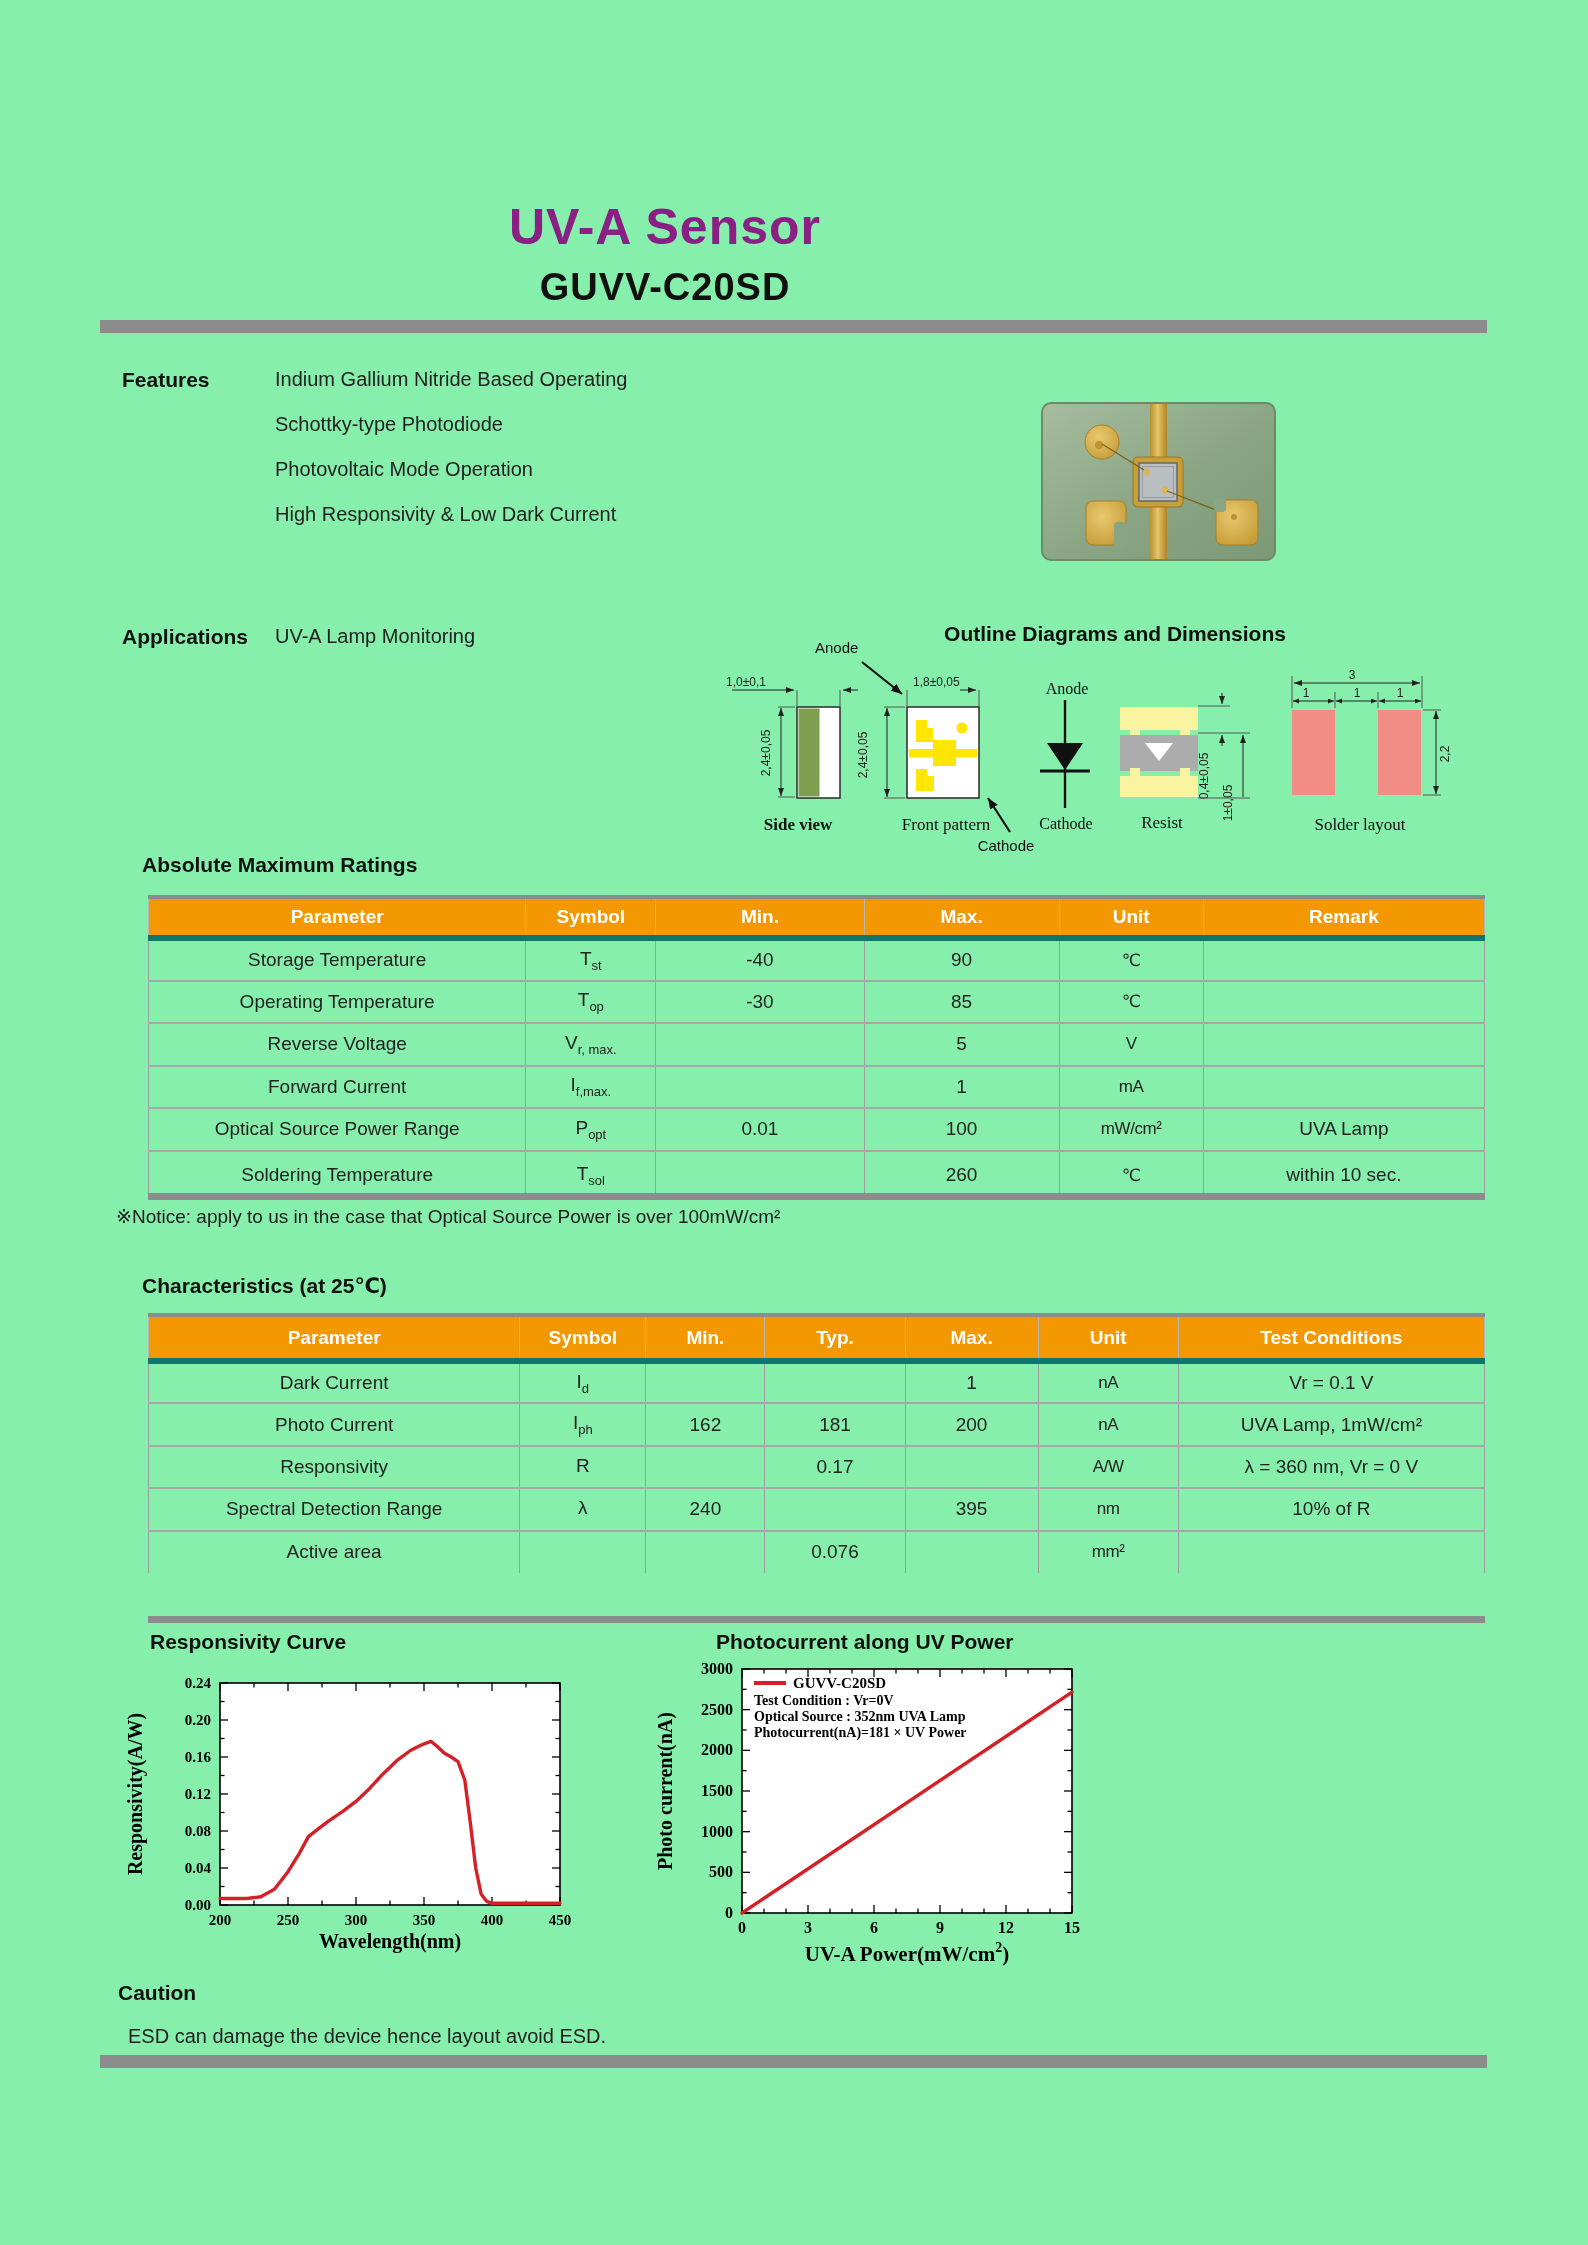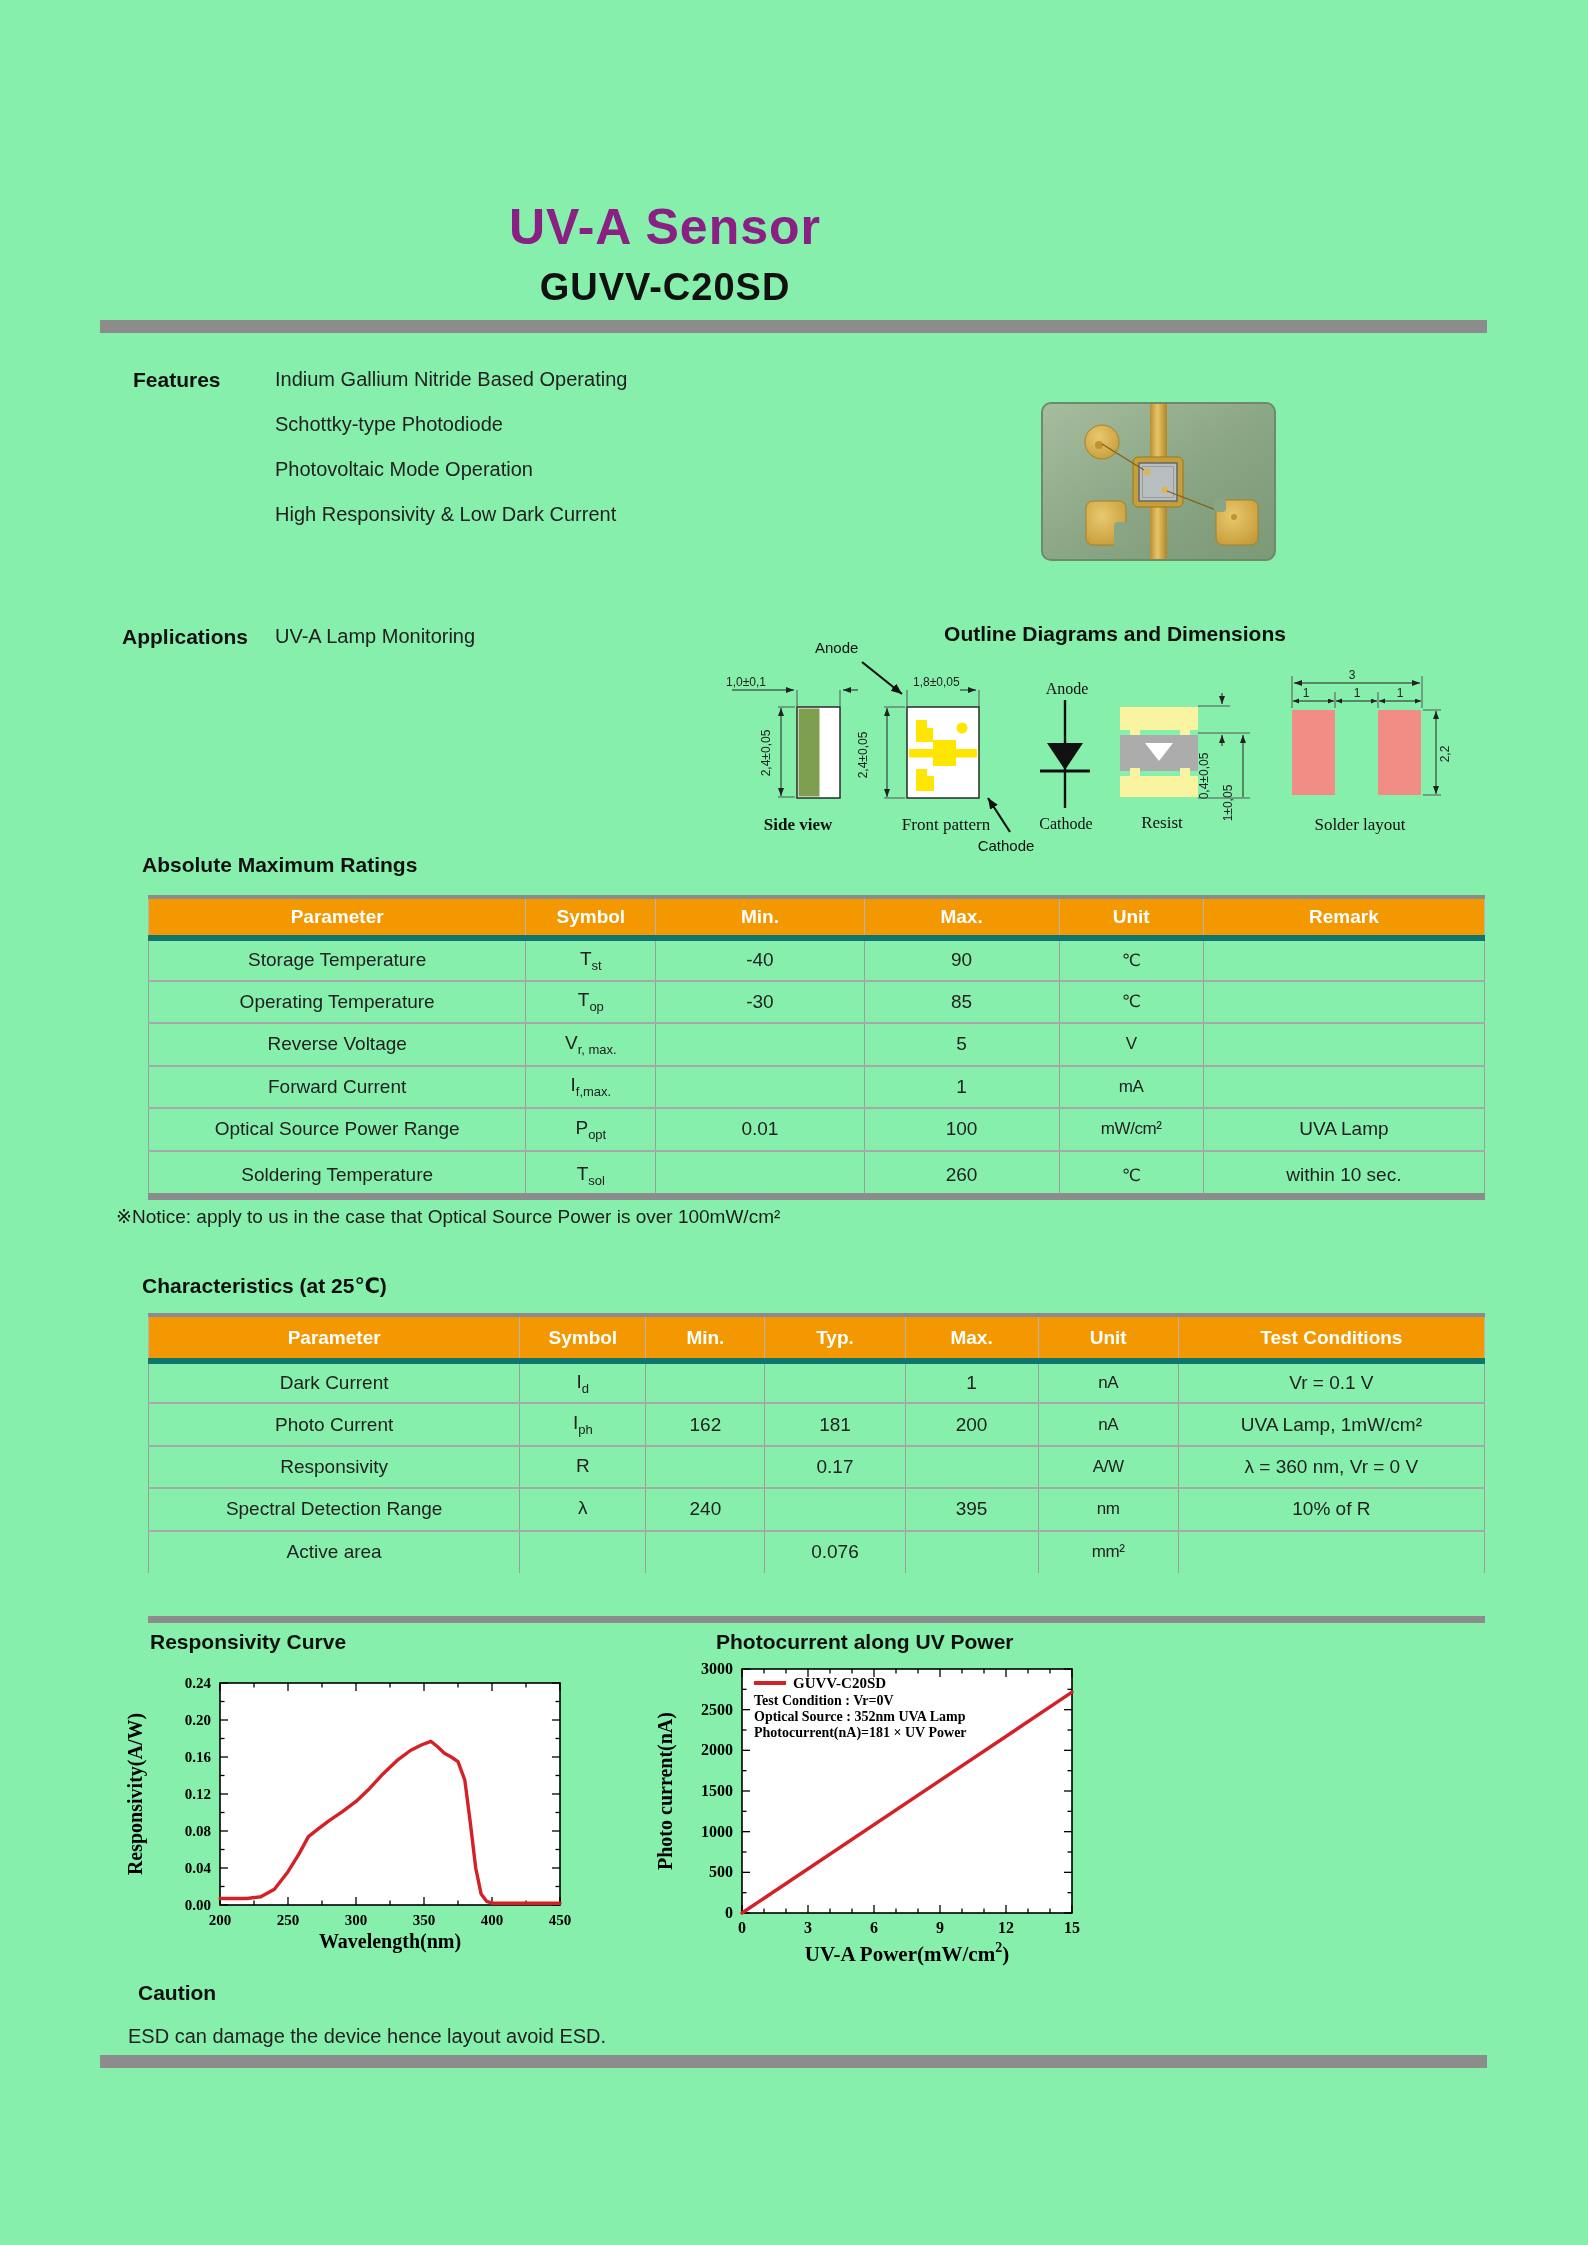--- a/index.html
+++ b/index.html
@@ -29,21 +29,21 @@
 </style>
 </head>
 <body>
 
 <div class="page">
 
   <div class="abs title" style="left:0;top:198;width:1330px;top:198px;">UV-A Sensor</div>
   <div class="abs subtitle" style="left:0;top:266px;width:1330px;">GUVV-C20SD</div>
   <div class="abs grubar" style="left:100px;top:320px;width:1387px;height:13px;"></div>
 
-  <div class="abs sech" style="left:122px;top:368px;margin-left:11px;">Features</div>
+  <div class="abs sech" style="left:122px;top:368px;">Features</div>
   <ul class="abs feat body20" style="left:275px;top:368px;">
     <li>Indium Gallium Nitride Based Operating</li>
     <li>Schottky-type Photodiode</li>
     <li>Photovoltaic Mode Operation</li>
     <li>High Responsivity &amp; Low Dark Current</li>
   </ul>
 
   <svg class="abs" style="left:1040px;top:400px;" width="238" height="164" viewBox="0 0 238 164">
     <defs>
       <linearGradient id="bgr" x1="0" y1="0" x2="1" y2="1">
@@ -485,17 +485,17 @@
       <text x="188" y="303" text-anchor="middle">3</text>
       <text x="254" y="303" text-anchor="middle">6</text>
       <text x="320" y="303" text-anchor="middle">9</text>
       <text x="386" y="303" text-anchor="middle">12</text>
       <text x="452" y="303" text-anchor="middle">15</text>
     </g>
     <text class="chartT" x="287" y="331" font-size="21" text-anchor="middle" fill="#000"><tspan>UV-A Power(mW/cm</tspan><tspan dy="-9" font-size="14">2</tspan><tspan dy="9">)</tspan></text>
     <text class="chartT" x="52" y="161" font-size="20" text-anchor="middle" fill="#000" transform="rotate(-90 52 161)">Photo current(nA)</text>
   </svg>
 
-  <div class="abs sech" style="left:138px;top:1981px;">Caution</div>
+  <div class="abs sech" style="left:118px;top:1981px;">Caution</div>
   <div class="abs body20" style="left:128px;top:2025px;">ESD can damage the device hence layout avoid ESD.</div>
   <div class="abs grubar" style="left:100px;top:2055px;width:1387px;height:13px;"></div>
 
 </div>
 
 </body></html>

